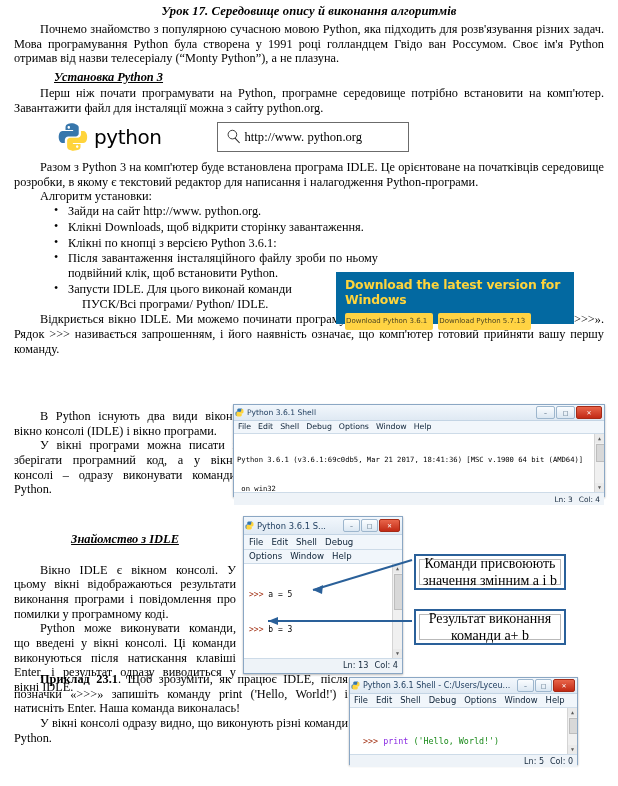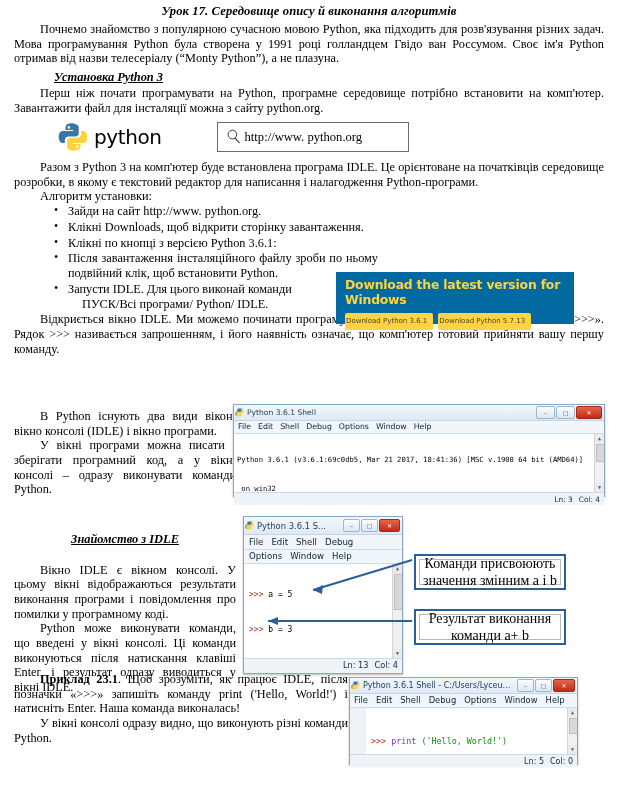--- a/index.html
+++ b/index.html
@@ -417,21 +417,21 @@
     </div>
     <div class="win-menu" style="font-size:8.4px; gap:8px;">
       <span>File</span>
       <span>Edit</span>
       <span>Shell</span>
       <span>Debug</span>
       <span>Options</span>
       <span>Window</span>
       <span>Help</span>
     </div>
-    <div class="win-body" style="height:42px; font-size:8.4px; line-height:1.5; padding-left:5px;margin-left:16px;">
+    <div class="win-body" style="height:42px; font-size:8.4px; line-height:1.5; padding-left:13px;">
       <div><span class="prompt">&gt;&gt;&gt;</span><span class="kw"> print</span><span class="str"> ('Hello, World!')</span></div>
       
       
       <div class="scrollbar">
         <div class="sb-arrow up">▲</div>
         <div class="sb-thumb" style="top:10px; height:14px;"></div>
         <div class="sb-arrow down">▼</div>
       </div>
     </div>
     <div class="win-status" style="font-size:8px;">

